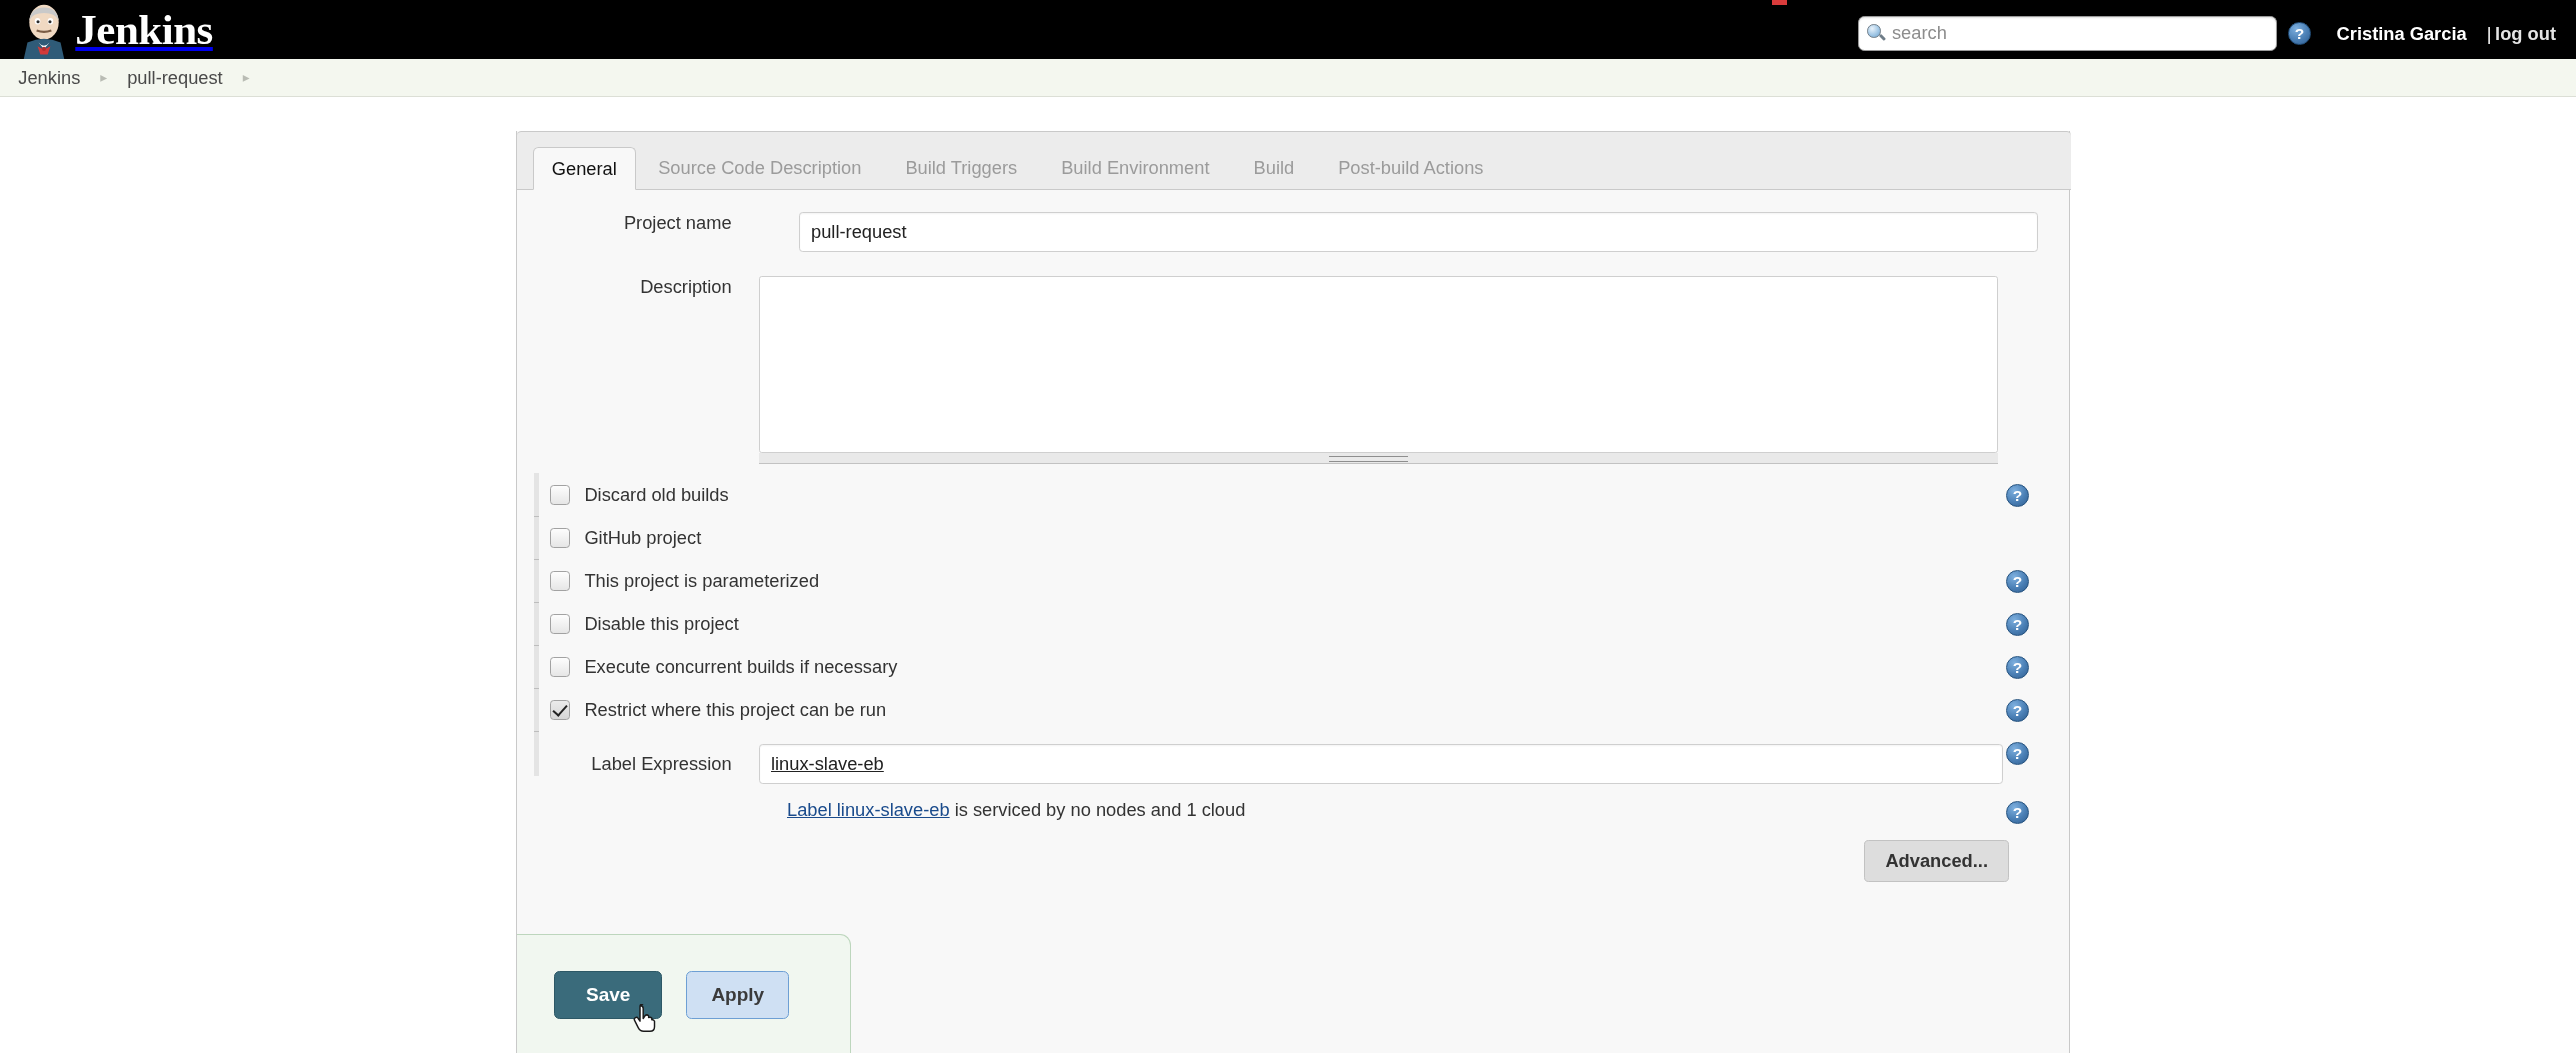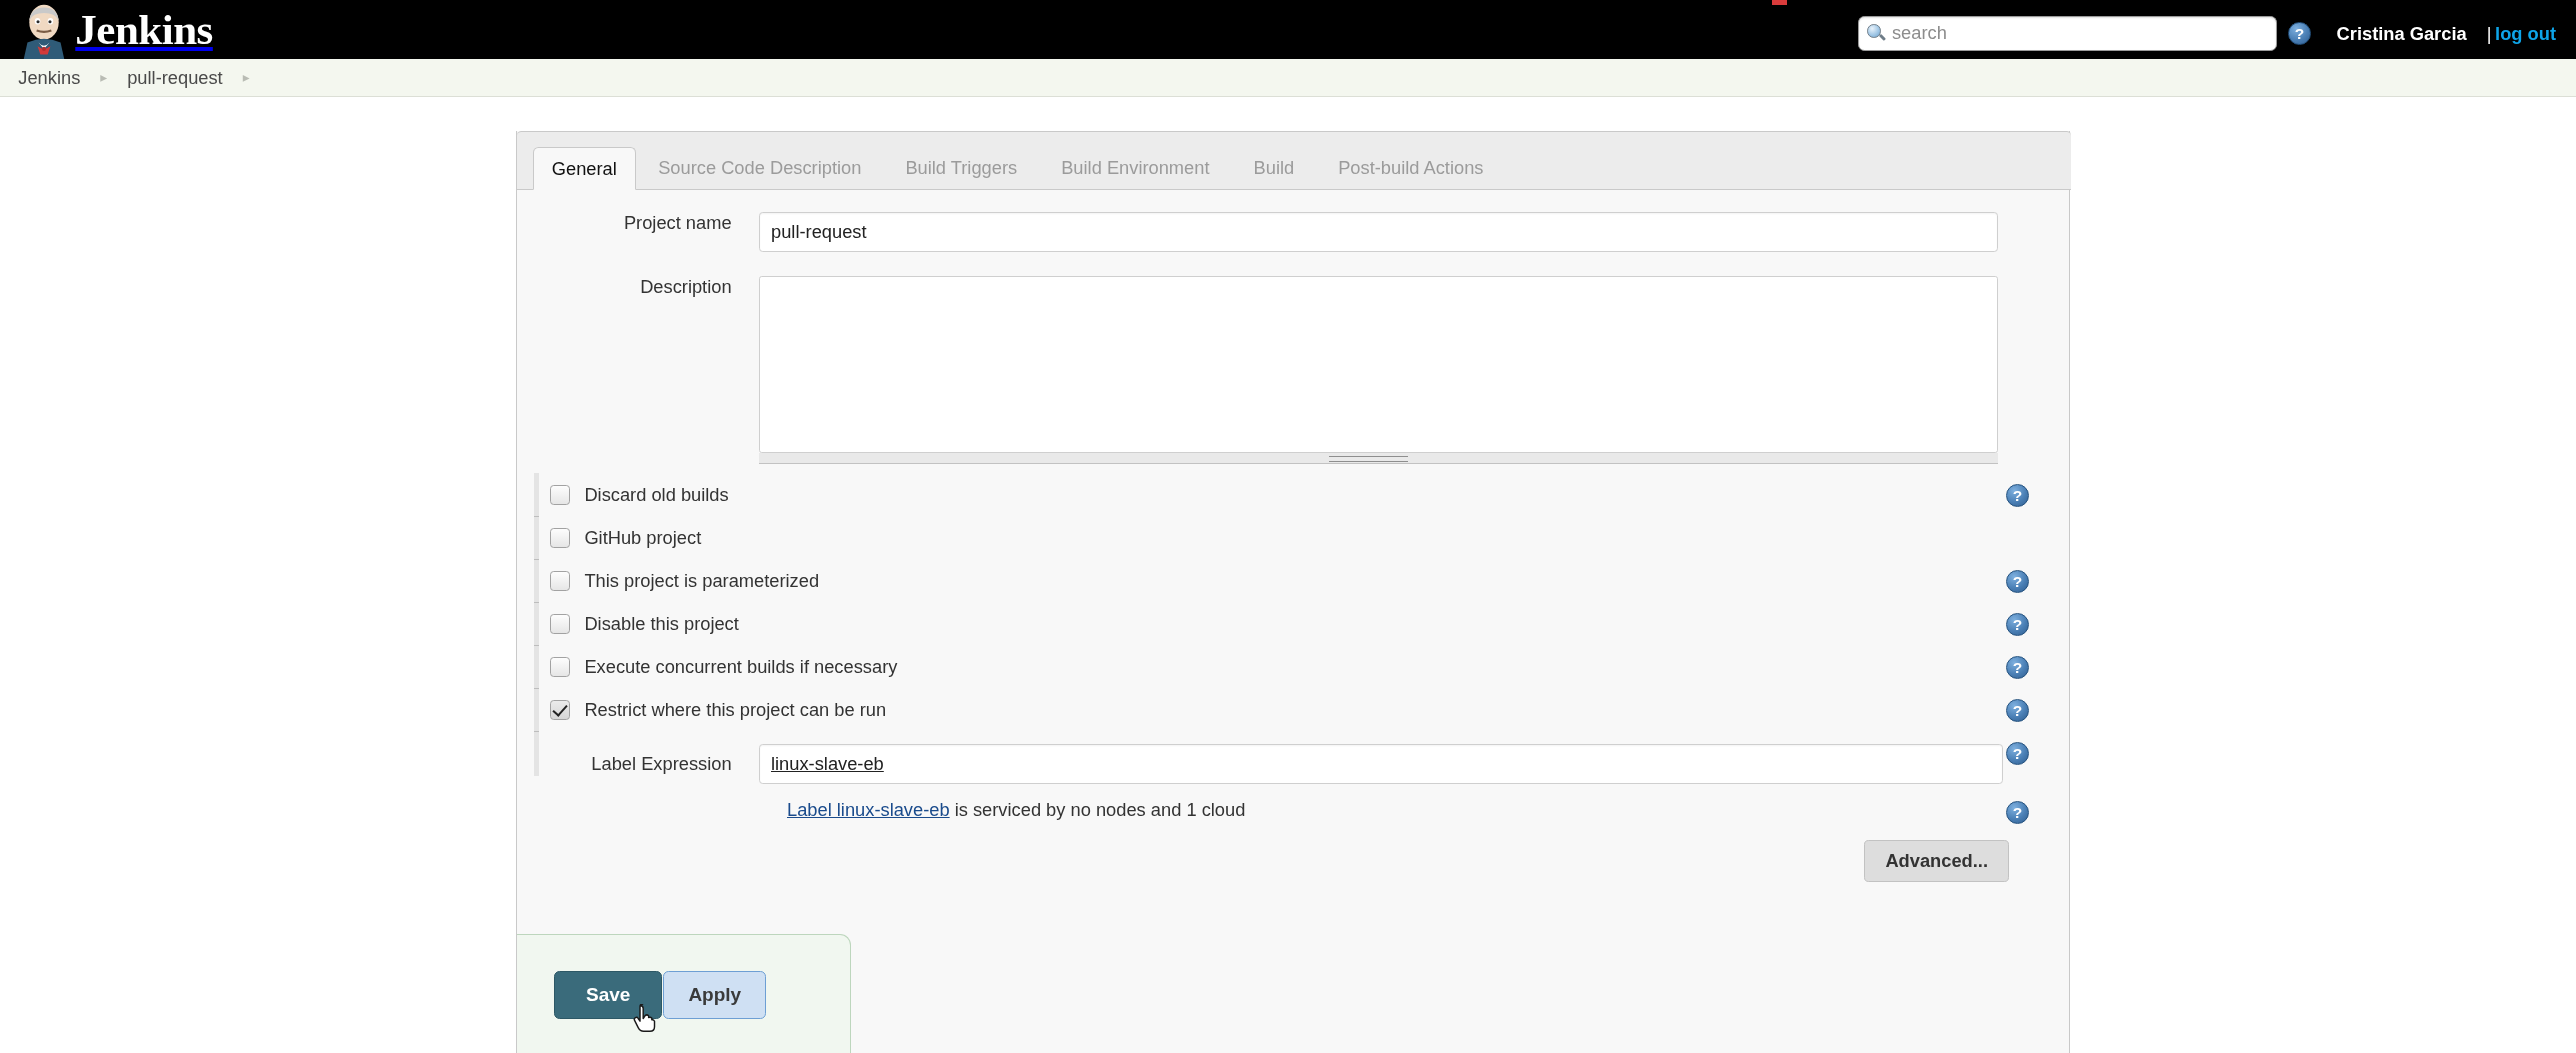--- a/index.html
+++ b/index.html
@@ -95,21 +95,21 @@
   }
   .header-help { margin-left: 11px; }
   .user-name {
     color: #ffffff; font-weight: bold; font-size: 18.3px;
     margin-left: 25.6px; white-space: nowrap;
   }
   .logout-sep {
     color: #ffffff; font-size: 18.3px; margin-left: 20px;
   }
   .logout-link {
-    color: #0ea5e9; font-weight: bold; font-size: 18.3px;
+    color: #e5e5e5; font-weight: bold; font-size: 18.3px;
     margin-left: 3.7px; margin-right: 20px;
     text-decoration: none; white-space: nowrap;
   }
   .red-mark {
     position: absolute;
     left: 1772px; top: 0px;
     width: 14.6px; height: 4.6px;
     background: #d93b3b;
   }
 
@@ -189,21 +189,21 @@
     border: 0.9px solid #cfcfcf;
     border-radius: 3.7px;
     background: #ffffff;
     font-family: "Liberation Sans", sans-serif;
     font-size: 18.3px; color: #222222;
     padding: 0 11px;
     outline: none;
     box-shadow: inset 0 0.9px 1.8px rgba(0,0,0,.05);
   }
 
-  .row-projectname { margin-top: 22px; }
+  .row-projectname { margin-top: 22px; gap: 40px; }
   .row-description { margin-top: 24px; }
 
   .desc-box {
     position: relative;
     width: 1239px;
   }
   .desc-area {
     width: 1239px; height: 177px;
     border: 0.9px solid #cfcfcf;
     border-radius: 2.7px;
@@ -322,21 +322,21 @@
     width: 334px; height: 120px;
     background: #f1f7f0;
     border: 0.9px solid #bdd6bd;
     border-left: none;
     border-bottom: none;
     border-radius: 0 11px 0 0;
   }
   .savebar-inner {
     display: flex; align-items: center;
     padding-top: 36px; padding-left: 37px;
-    gap: 1px;
+    gap: 24px;
   }
   .btn-save {
     background: #3a6b7b;
     border: 0.9px solid #2d5866;
     border-radius: 5.5px;
     color: #ffffff;
     font-family: "Liberation Sans", sans-serif;
     font-size: 19px; font-weight: bold;
     padding: 12px 31px;
     cursor: pointer;

